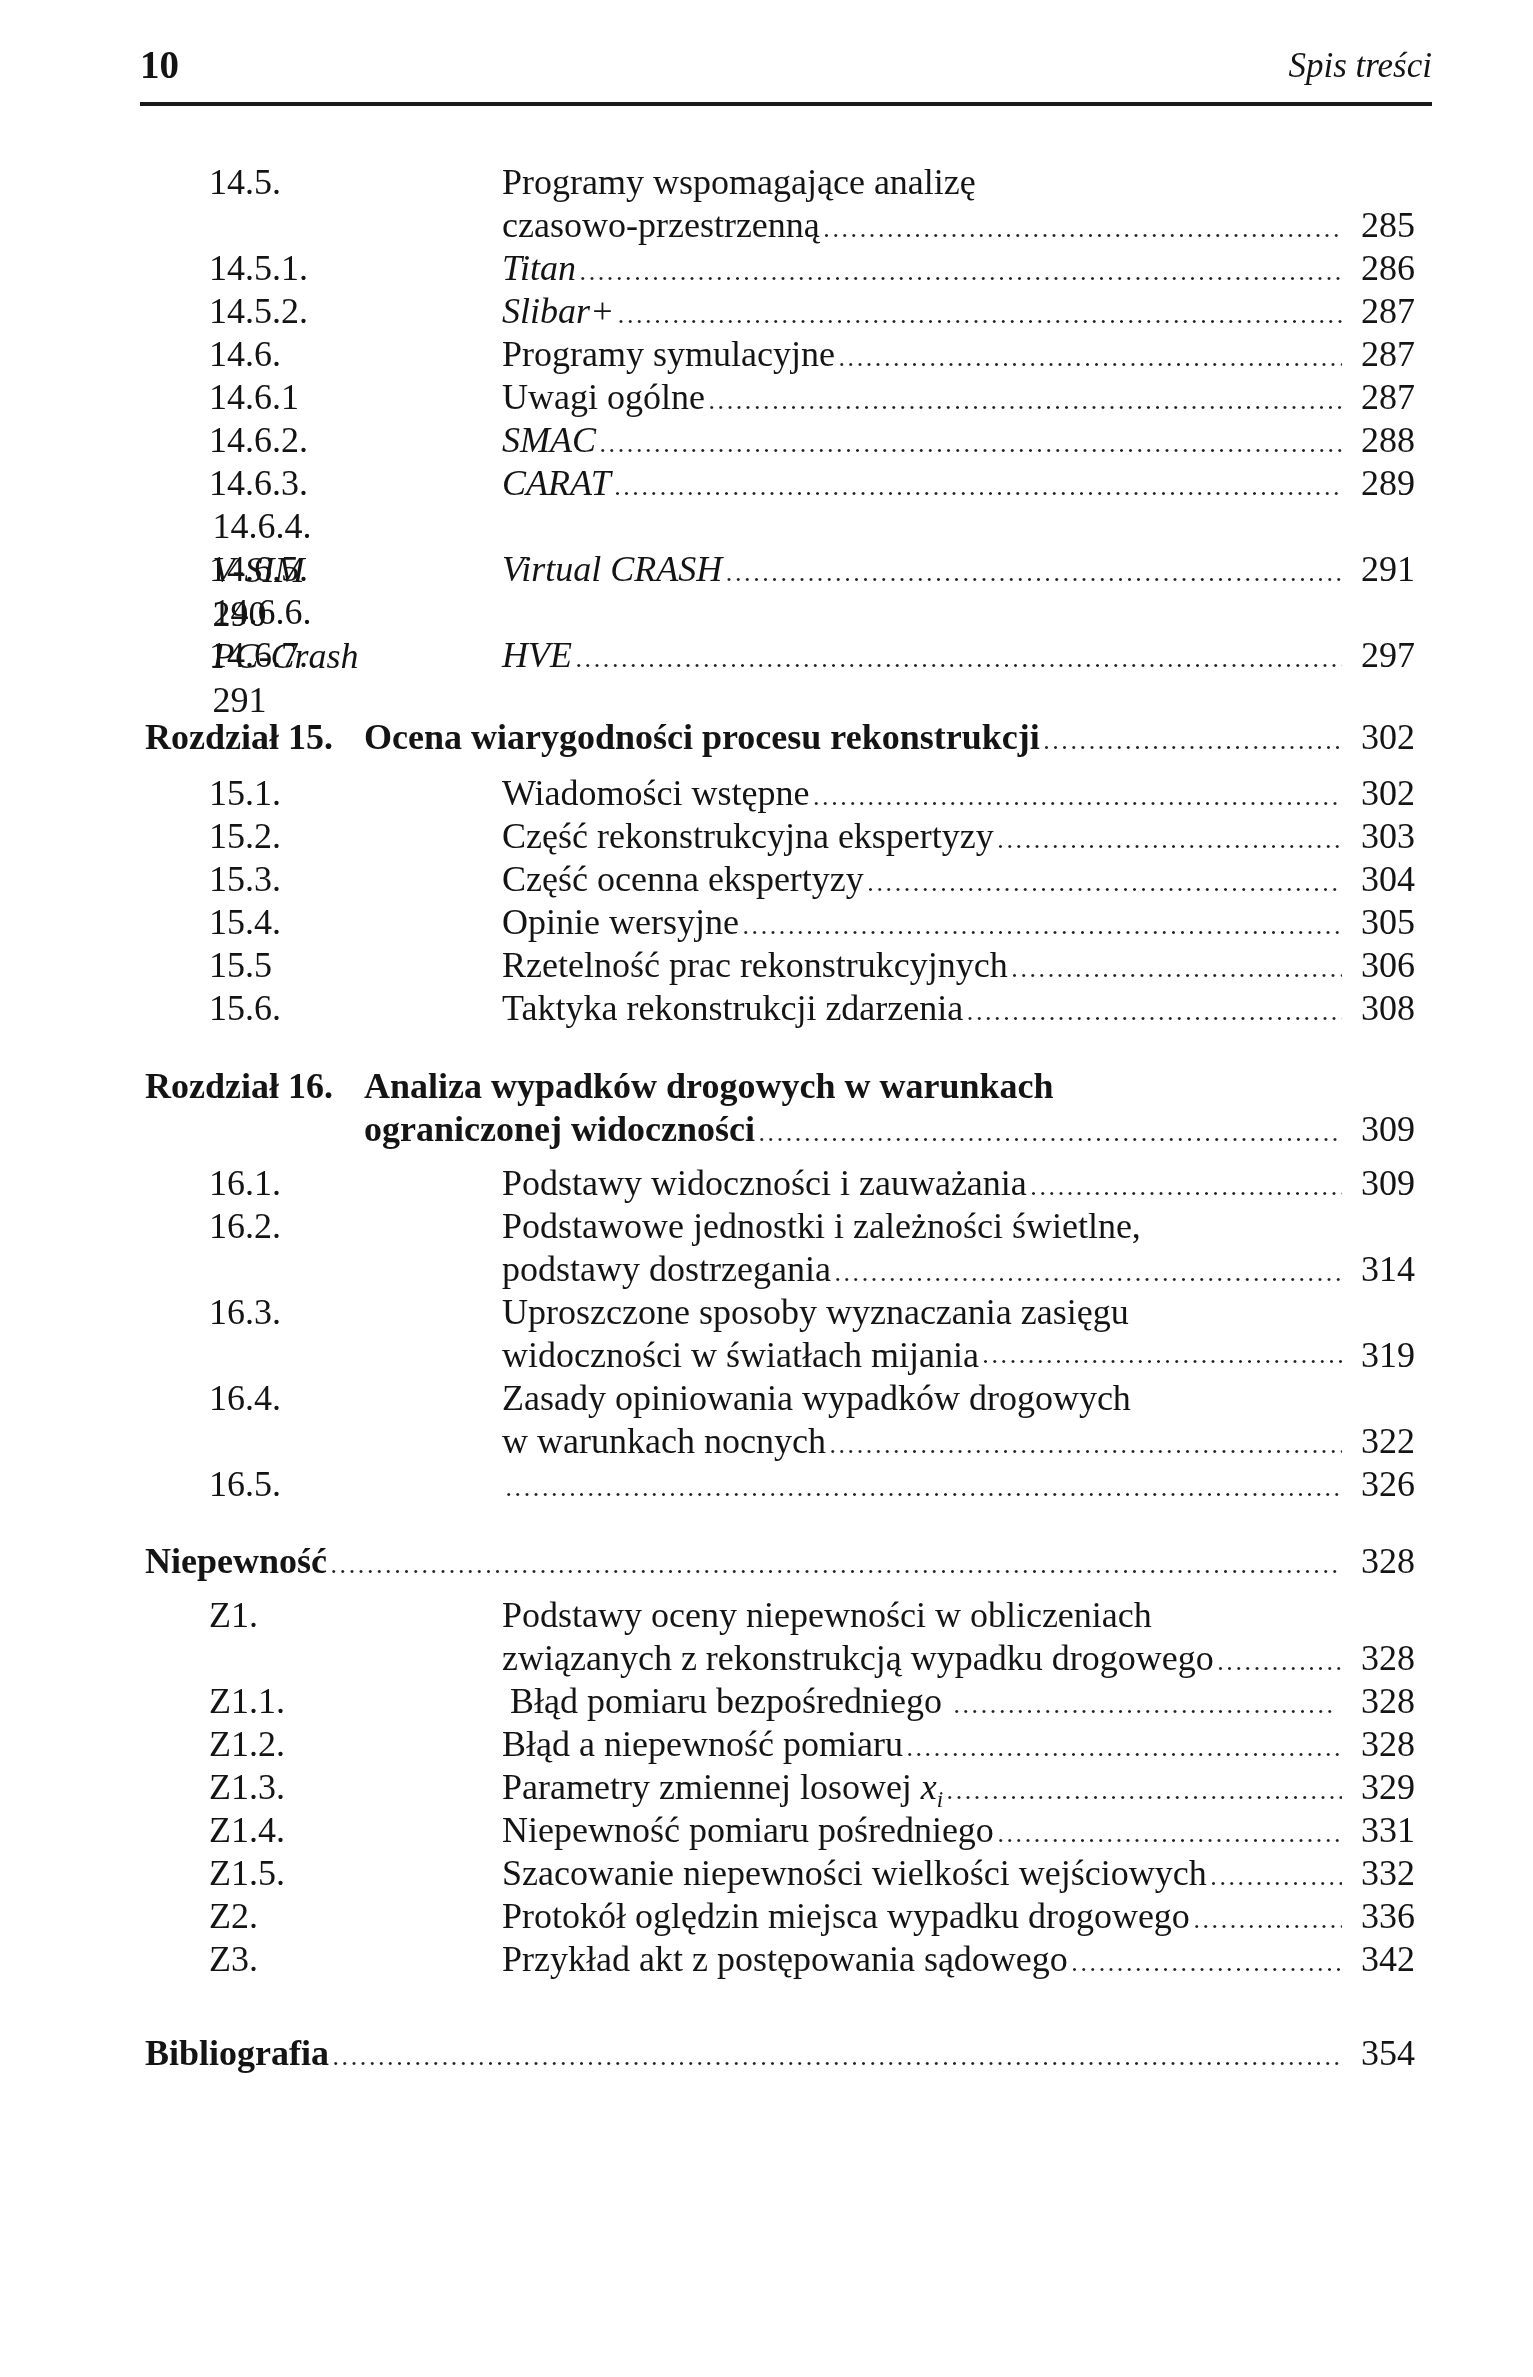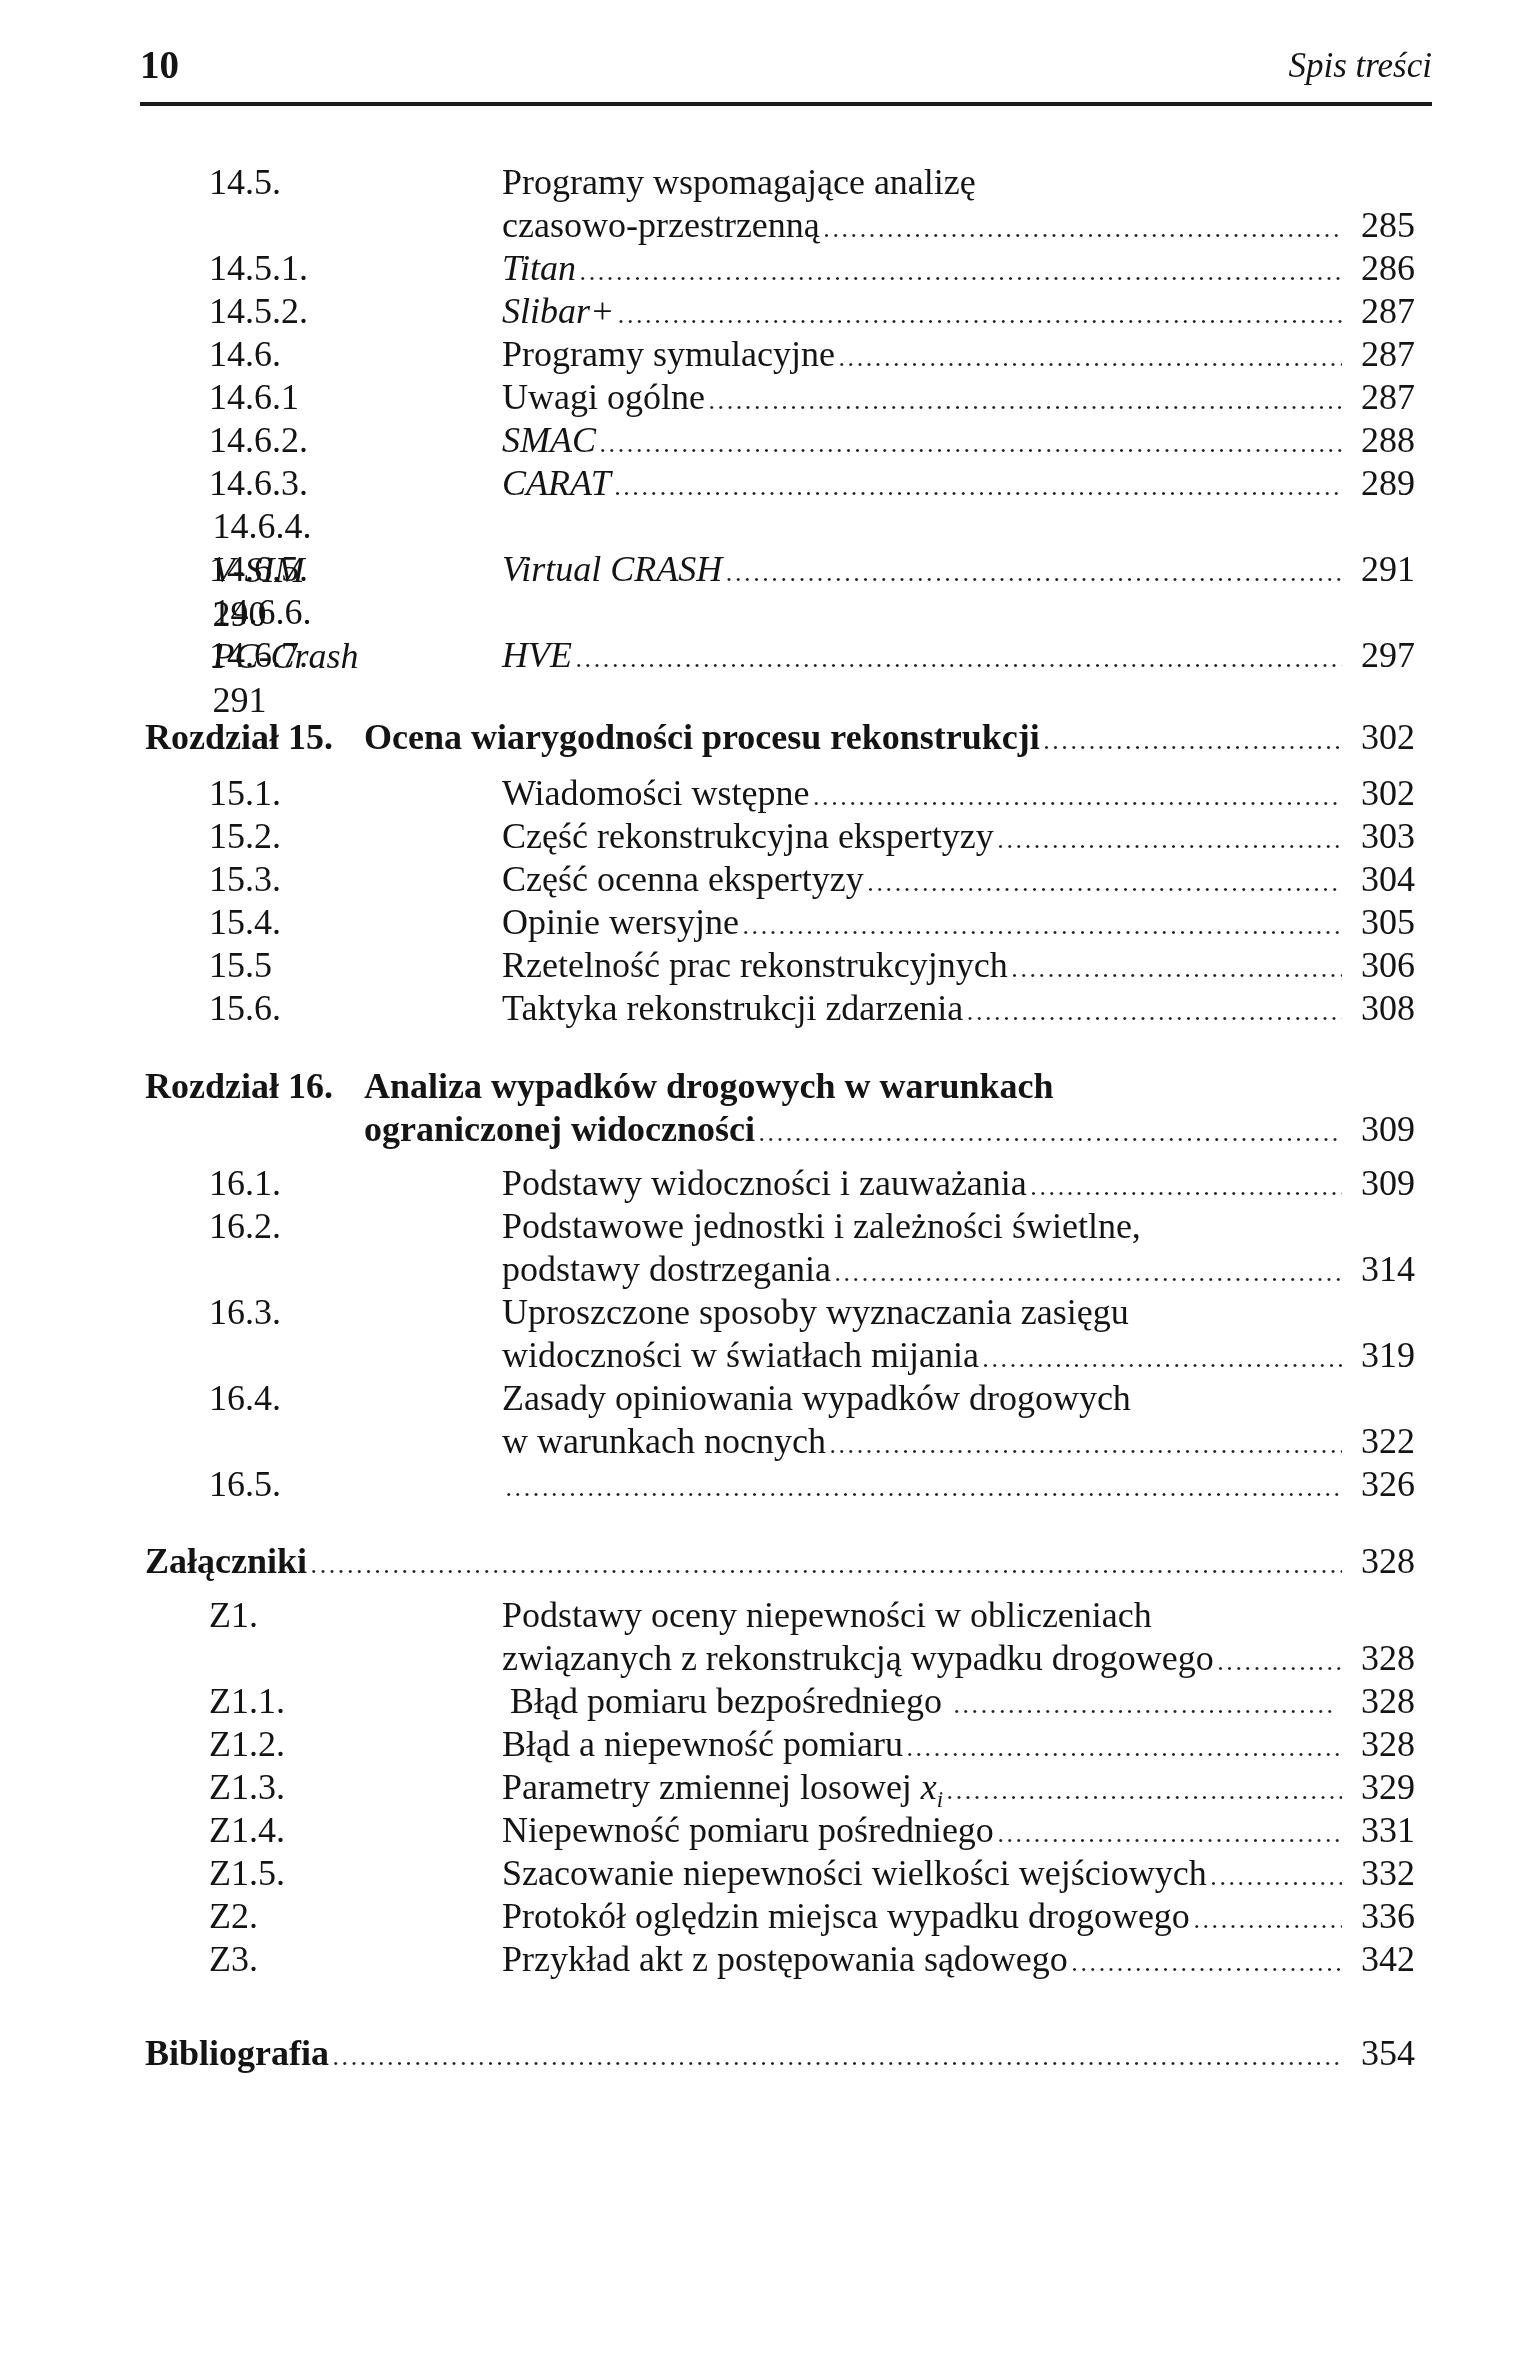--- a/index.html
+++ b/index.html
@@ -190,21 +190,21 @@
   <div class="line" style="left:502px;top:1247px;width:913px;">
     <span>podstawy dostrzegania</span>
     <span class="dots"></span>
     <span class="pg">314</span>
   </div>
 
   <div class="line" style="left:209px;top:1290px;width:1206px;">
     <span style="width:293px;flex:none;">16.3.</span>
     <span>Uproszczone sposoby wyznaczania zasięgu</span>
   </div>
-  <div class="line" style="left:502px;top:1333px;width:913px;">
+  <div class="line" style="left:502px;top:1333px;width:913px;align-items:center;">
     <span>widoczności w światłach mijania</span>
     <span class="dots"></span>
     <span class="pg">319</span>
   </div>
 
   <div class="line" style="left:209px;top:1376px;width:1206px;">
     <span style="width:293px;flex:none;">16.4.</span>
     <span>Zasady opiniowania wypadków drogowych</span>
   </div>
   <div class="line" style="left:502px;top:1419px;width:913px;">
@@ -213,21 +213,21 @@
     <span class="pg">322</span>
   </div>
 
   <div class="line" style="left:209px;top:1462px;width:1206px;">
     <span style="width:293px;flex:none;">16.5.</span>
     <span class="dots"></span>
     <span class="pg">326</span>
   </div>
 
   <div class="line" style="left:145px;top:1539px;width:1270px;">
-    <span class="bold">Załączniki</span>
+    <span class="bold">Niepewność</span>
     <span class="dots"></span>
     <span class="pg">328</span>
   </div>
 
   <div class="line" style="left:209px;top:1593px;width:1206px;">
     <span style="width:293px;flex:none;">Z1.</span>
     <span>Podstawy oceny niepewności w obliczeniach</span>
   </div>
   <div class="line" style="left:502px;top:1636px;width:913px;">
     <span>związanych z rekonstrukcją wypadku drogowego</span>

